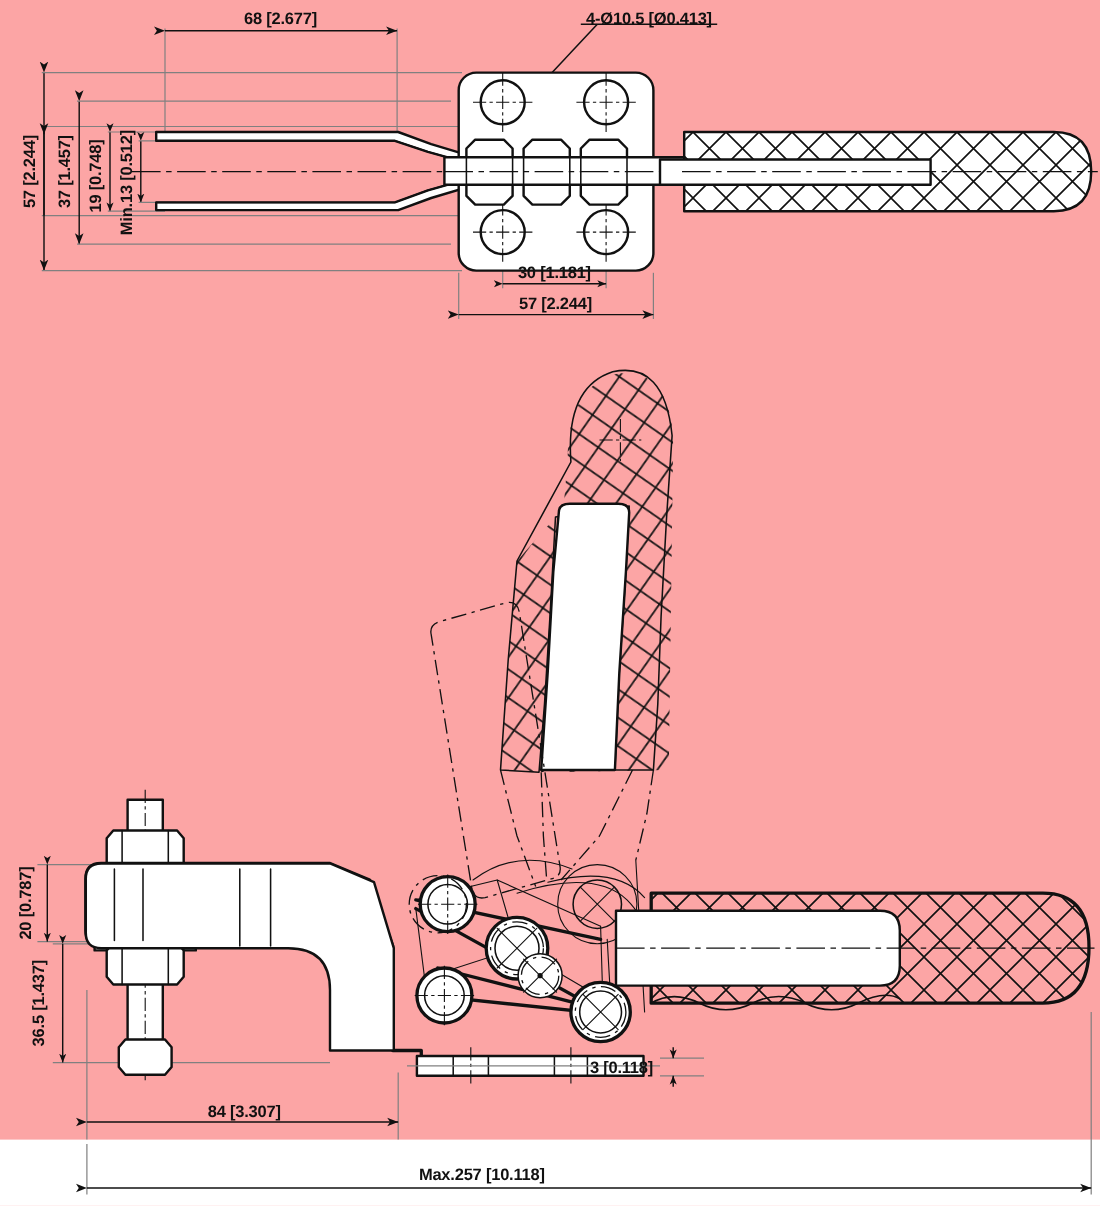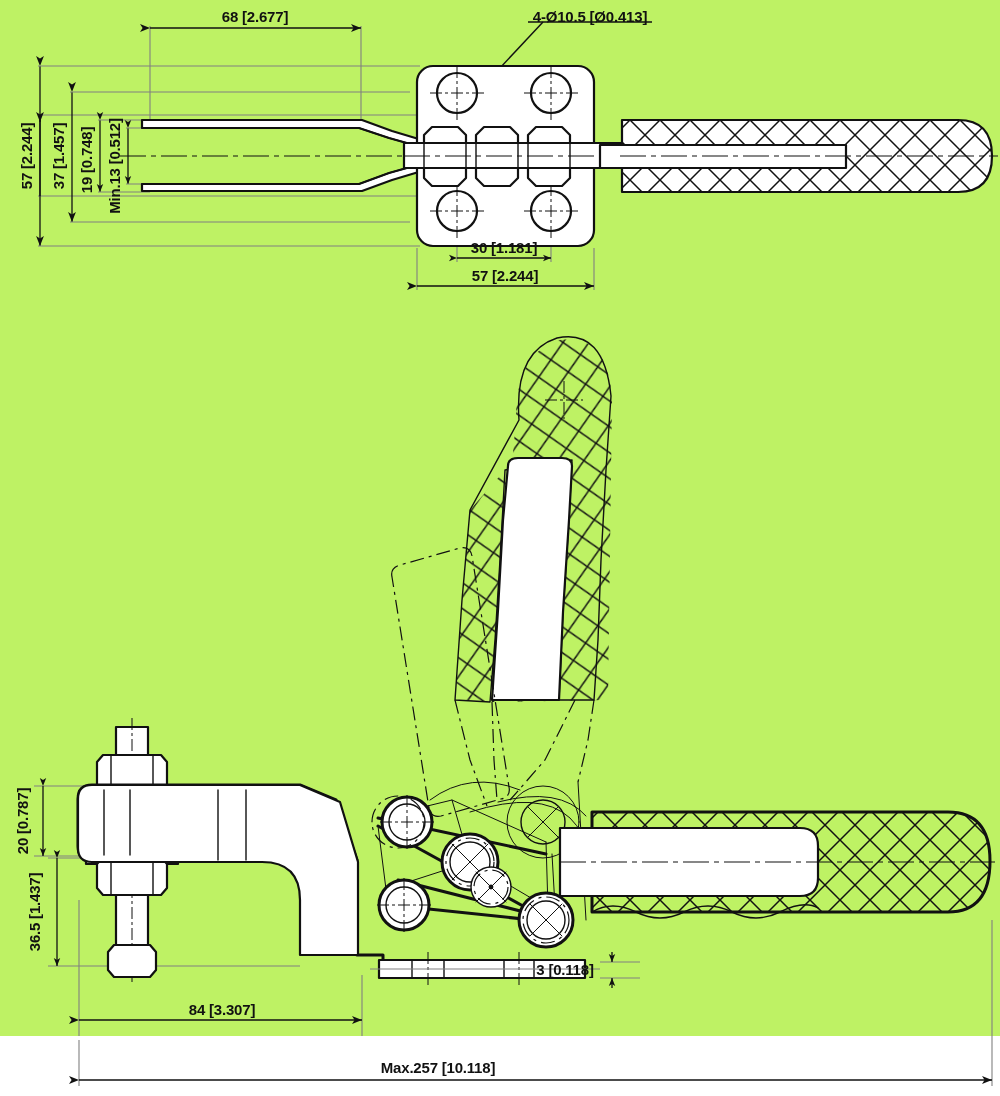--- a/index.html
+++ b/index.html
@@ -1,21 +1,21 @@
 <!DOCTYPE html>
 <html><head>
 <meta charset="utf-8">
 <title>Toggle Clamp Technical Drawing</title>
 <style>
   html,body{margin:0;padding:0;background:#ffffff;}
   body{
     font-family:"Liberation Sans", sans-serif;
     width:1000px;height:1096px;overflow:hidden;position:relative;
   }
-  #sheet{position:relative;width:1000px;height:1036px;background:#bef264;}
+  #sheet{position:relative;width:1000px;height:1036px;background:#fca5a5;}
   svg#dwg{display:block;width:1000px;height:1096px;}
   .objT  {fill:none;stroke:#111111;stroke-width:3.0;stroke-linejoin:round;stroke-linecap:round;}
   .objThin{fill:none;stroke:#111111;stroke-width:1.4;stroke-linejoin:round;stroke-linecap:round;}
   .hair  {fill:none;stroke:#111111;stroke-width:1.0;stroke-linejoin:round;stroke-linecap:round;}
   .wht   {fill:#ffffff;stroke:#111111;stroke-width:2.2;stroke-linejoin:round;}
   .whtT  {fill:#ffffff;stroke:#111111;stroke-width:3.0;stroke-linejoin:round;}
   .whtThin{fill:#ffffff;stroke:#111111;stroke-width:1.4;stroke-linejoin:round;}
   .ext   {fill:none;stroke:#808080;stroke-width:1.1;}
   .dim   {fill:none;stroke:#111111;stroke-width:1.3;}
   .ctr   {fill:none;stroke:#111111;stroke-width:1.1;stroke-dasharray:26 5 5 5;}

